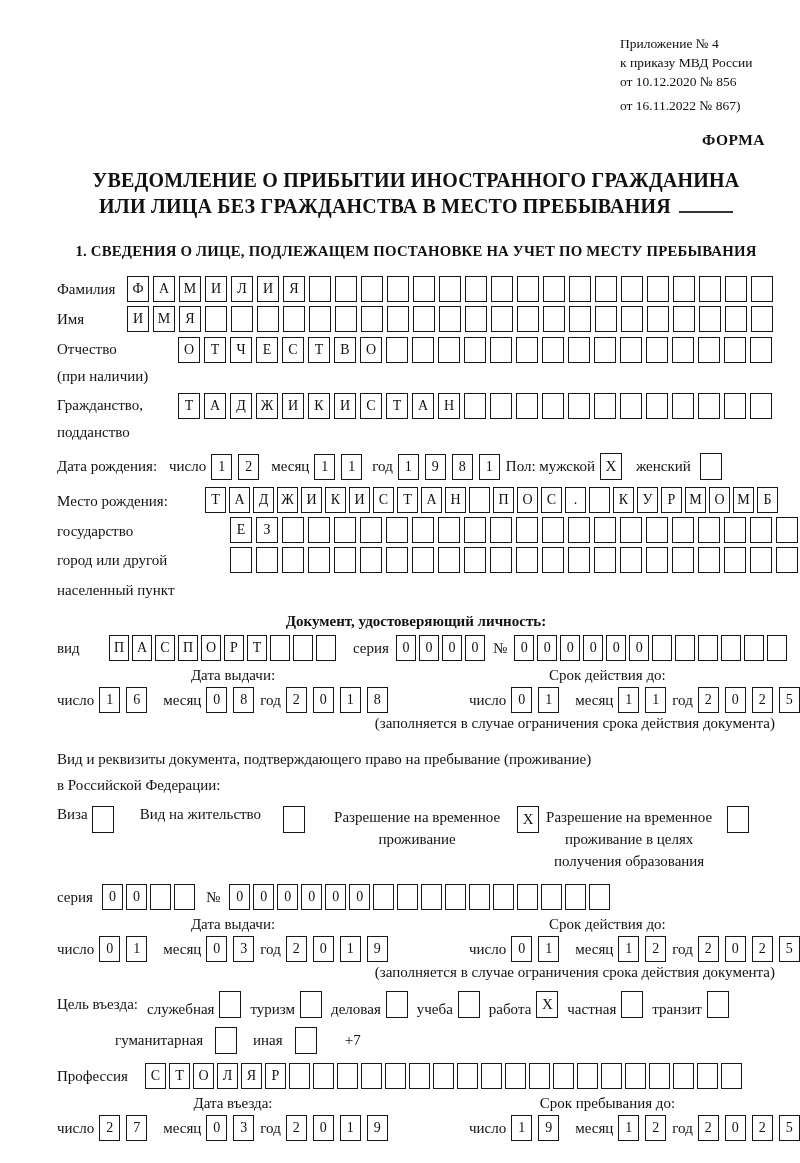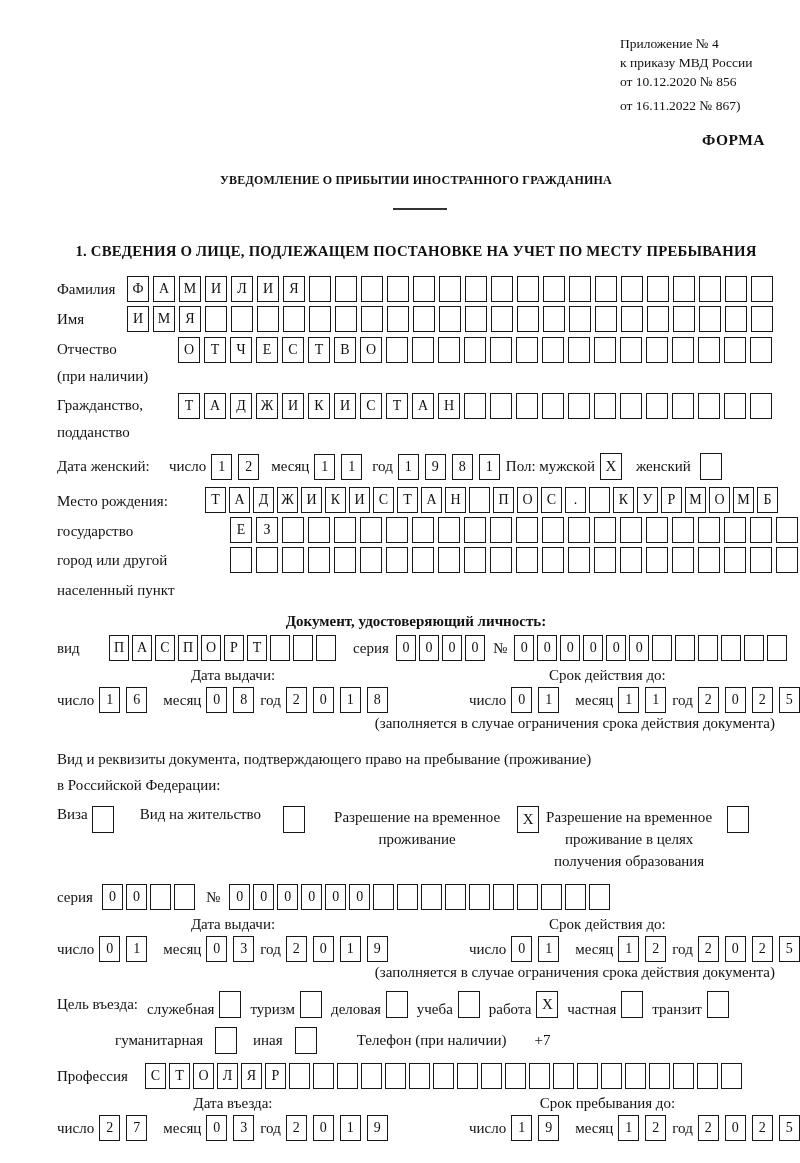--- a/index.html
+++ b/index.html
@@ -1,21 +1,21 @@
 <!DOCTYPE html>
 <html><head>
 <meta charset="utf-8">
 <style>
   html,body{margin:0;padding:0;background:#fff;color:#111;}
   body{width:800px;height:1163px;font-family:"Liberation Serif","DejaVu Serif",serif;font-size:15px;}
   .page{position:relative;box-sizing:border-box;width:800px;height:1163px;padding:34px 25px 0 57px;overflow:hidden;}
   .appendix{margin-left:563px;font-size:13.5px;line-height:19px;}
   .appendix .gap{height:5px;}
   .forma{margin-top:16px;margin-right:10px;text-align:right;font-weight:bold;font-size:15.5px;letter-spacing:.5px;}
-  .title{margin-top:18px;text-align:center;font-weight:bold;font-size:12px;line-height:26px;letter-spacing:.2px;}
+  .title{margin-top:18px;text-align:center;font-weight:bold;font-size:20px;line-height:26px;letter-spacing:.2px;}
   .uline{display:inline-block;width:54px;border-bottom:2.2px solid #333;height:12px;margin-left:8px;}
   .sec-h{margin-top:24px;text-align:center;font-weight:bold;font-size:14.8px;letter-spacing:.2px;}
   .formbody{margin-top:16px;}
   .frow{display:flex;align-items:center;margin-top:4px;}
   .frow-top{align-items:flex-start;}
   .lbl{flex:none;}
   .w70{width:70px;}
   .w121{width:121px;line-height:27px;}
   .w148{width:148px;line-height:29.5px;}
   .cgroup{white-space:nowrap;font-size:0;}
@@ -60,21 +60,21 @@
     <div>к приказу МВД России</div>
     <div>от 10.12.2020 № 856</div>
     <div class="gap"></div>
     <div>от 16.11.2022 № 867)</div>
   </div>
 
   <div class="forma">ФОРМА</div>
 
   <div class="title">
     <div>УВЕДОМЛЕНИЕ О ПРИБЫТИИ ИНОСТРАННОГО ГРАЖДАНИНА</div>
-    <div><span class="uline"></span></div>
+    <div><span>ИЛИ ЛИЦА БЕЗ ГРАЖДАНСТВА В МЕСТО ПРЕБЫВАНИЯ</span><span class="uline"></span></div>
   </div>
 
   <div class="sec-h">1. СВЕДЕНИЯ О ЛИЦЕ, ПОДЛЕЖАЩЕМ ПОСТАНОВКЕ НА УЧЕТ ПО МЕСТУ ПРЕБЫВАНИЯ</div>
 
   <div class="formbody">
 
     <div class="frow">
       <span class="lbl w70">Фамилия</span>
       <span class="cgroup" style="display: inline-block;"><span class="cell">Ф</span><span class="cell">А</span><span class="cell">М</span><span class="cell">И</span><span class="cell">Л</span><span class="cell">И</span><span class="cell">Я</span><span class="cell"></span><span class="cell"></span><span class="cell"></span><span class="cell"></span><span class="cell"></span><span class="cell"></span><span class="cell"></span><span class="cell"></span><span class="cell"></span><span class="cell"></span><span class="cell"></span><span class="cell"></span><span class="cell"></span><span class="cell"></span><span class="cell"></span><span class="cell"></span><span class="cell"></span><span class="cell"></span></span>
     </div>
@@ -94,21 +94,21 @@
 
     <div class="frow frow-top" style="margin-top:2px;">
       <span class="lbl w121">
         <span>Гражданство,</span><br>
         <span>подданство</span>
       </span>
       <span class="cgroup" style="margin-top: 1px; display: inline-block;"><span class="cell">Т</span><span class="cell">А</span><span class="cell">Д</span><span class="cell">Ж</span><span class="cell">И</span><span class="cell">К</span><span class="cell">И</span><span class="cell">С</span><span class="cell">Т</span><span class="cell">А</span><span class="cell">Н</span><span class="cell"></span><span class="cell"></span><span class="cell"></span><span class="cell"></span><span class="cell"></span><span class="cell"></span><span class="cell"></span><span class="cell"></span><span class="cell"></span><span class="cell"></span><span class="cell"></span><span class="cell"></span></span>
     </div>
 
     <div class="frow rowgap">
-      <span class="lbl" style="width:112px;">Дата женский:</span>
+      <span class="lbl" style="width:112px;">Дата рождения:</span>
       <span class="dl">число</span>
       <span class="cgroup" style="margin-right: 6px; display: inline-block;"><span class="dcell">1</span><span class="dcell">2</span></span>
       <span class="dl">месяц</span>
       <span class="cgroup" style="margin-right: 4px; display: inline-block;"><span class="dcell">1</span><span class="dcell">1</span></span>
       <span class="dl">год</span>
       <span class="cgroup" style="display: inline-block;"><span class="dcell">1</span><span class="dcell">9</span><span class="dcell">8</span><span class="dcell">1</span></span>
       <span>Пол: мужской</span>
       <span class="chk" style="margin-left:5px;">X</span>
       <span style="margin-left:14px;">женский</span>
       <span class="chk" style="margin-left:9px;"></span>
@@ -244,21 +244,20 @@
           <span class="plbl">транзит</span>
           <span class="chk"></span>
         </span>
     </div>
 
     <div class="purpose2">
       <span>гуманитарная</span>
       <span class="chk" style="margin-left:12px;"></span>
       <span style="margin-left:16px;">иная</span>
       <span class="chk" style="margin-left:12px;"></span>
-      <span class="phone-lbl">Телефон (при наличии)</span>
       <span class="phone-pre">+7</span>
     </div>
 
     <div class="frow" style="margin-top:9px;">
       <span class="lbl" style="width:88px;">Профессия</span>
       <span class="cgroup" style="display: inline-block;"><span class="cell-n">С</span><span class="cell-n">Т</span><span class="cell-n">О</span><span class="cell-n">Л</span><span class="cell-n">Я</span><span class="cell-n">Р</span><span class="cell-n"></span><span class="cell-n"></span><span class="cell-n"></span><span class="cell-n"></span><span class="cell-n"></span><span class="cell-n"></span><span class="cell-n"></span><span class="cell-n"></span><span class="cell-n"></span><span class="cell-n"></span><span class="cell-n"></span><span class="cell-n"></span><span class="cell-n"></span><span class="cell-n"></span><span class="cell-n"></span><span class="cell-n"></span><span class="cell-n"></span><span class="cell-n"></span><span class="cell-n"></span></span>
     </div>
 
     <div class="dates">
       <div class="dcol-l">

